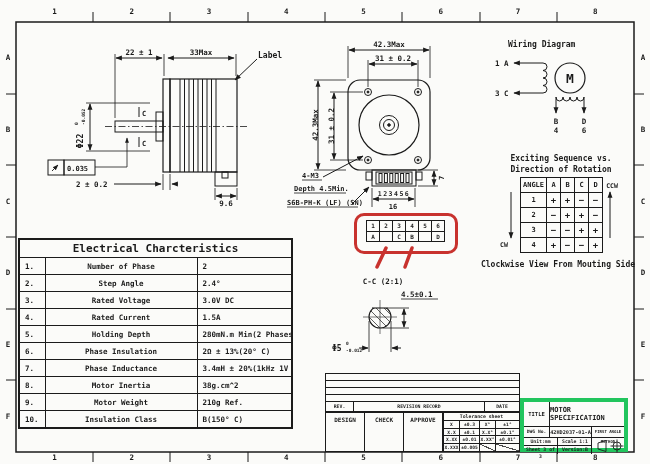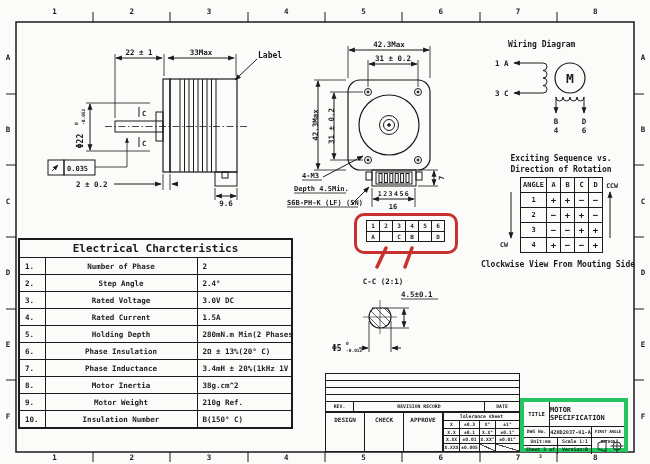--- a/index.html
+++ b/index.html
@@ -502,21 +502,21 @@
 
         <tr>
           <td class="no">9.</td>
           <td class="nm">Motor Weight</td>
           <td class="val">210g Ref.</td>
         </tr>
 
 
         <tr>
           <td class="no">10.</td>
-          <td class="nm">Insulation Number</td>
+          <td class="nm">Insulation Class</td>
           <td class="val">B(150° C)</td>
         </tr>
       </tbody>
   </table>
 
   <div class="tb">
     <div class="tb-rev">
       <div class="rev-row"></div>
       <div class="rev-row"></div>
       <div class="rev-row"></div>

